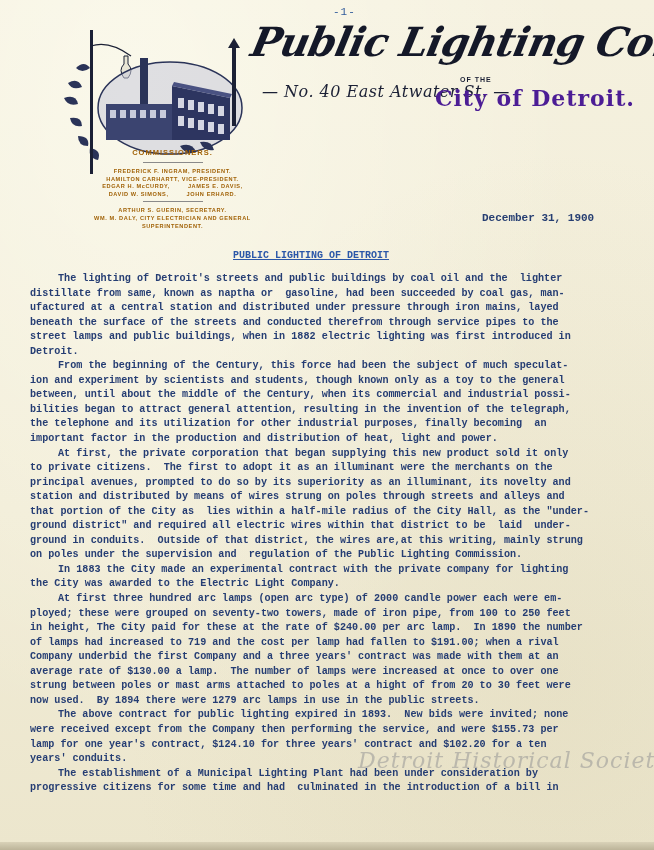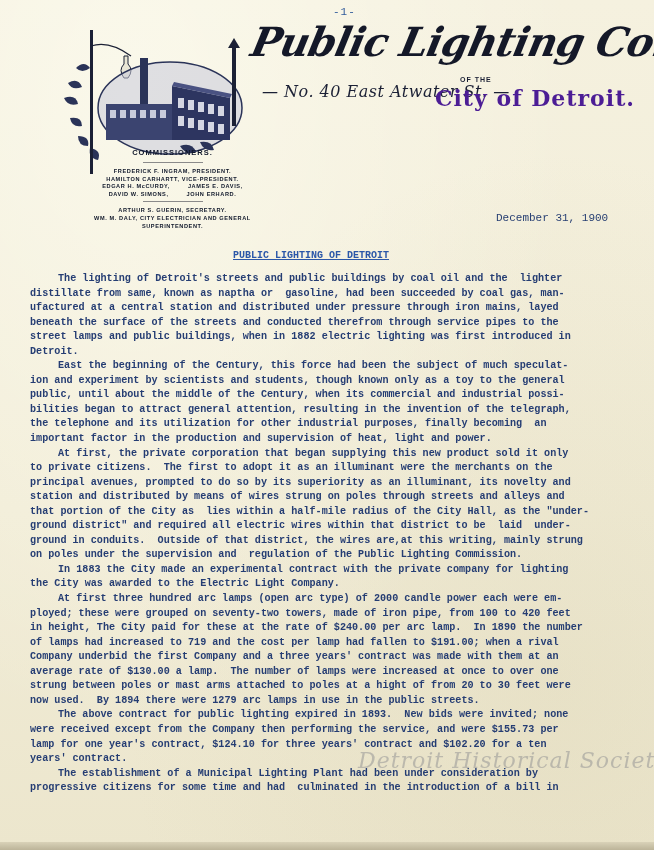--- a/index.html
+++ b/index.html
@@ -45,33 +45,33 @@
     font-family: "Liberation Sans", sans-serif; font-weight: bold;
     font-size: 7px; color: #1b2035; letter-spacing: 1px;
   }
   .city {
     position: absolute; left: 435px; top: 85px;
     font-family: "DejaVu Serif", serif; font-weight: bold;
     font-size: 22px; color: #4c1d95; letter-spacing: 1px; white-space: nowrap;
   }
   .commissioners {
     position: absolute; left: 60px; top: 148px; width: 225px;
-    font-family: "Liberation Sans", sans-serif; color: #0f172a;
+    font-family: "Liberation Sans", sans-serif; color: #a16207;
     text-align: center; font-weight: bold;
   }
   .commissioners .heading { font-size: 7.5px; letter-spacing: 1px; margin-bottom: 5px; }
   .commissioners .rule { width: 60px; height: 1px; background: #8a8a8a; margin: 0 auto 5px; }
   .commissioners .line { font-size: 5.6px; letter-spacing: 0.6px; line-height: 7.6px; white-space: nowrap; }
   .commissioners .row2 { display: flex; justify-content: center; gap: 18px; }
   .commissioners .spacer { height: 3px; }
 
   
   .date {
-    position: absolute; left: 496px; top: 212px;
-    font-size: 11px; font-weight: normal; color: #263e72; white-space: nowrap;
+    position: absolute; left: 482px; top: 212px;
+    font-size: 11px; font-weight: bold; color: #263e72; white-space: nowrap;
   }
   .doc-heading {
     position: absolute; left: 233px; top: 250px;
     font-size: 10px; font-weight: bold; color: #2b57a8;
     text-decoration: underline; white-space: nowrap;
   }
   .body-text {
     position: absolute; left: 30px; top: 272px; width: 600px;
     font-size: 10.15px; line-height: 14.55px; color: #253d73;
     font-weight: bold;
@@ -175,45 +175,45 @@
 <div class="date">December 31, 1900</div>
 <div class="doc-heading">PUBLIC LIGHTING OF DETROIT</div>
 
 <div class="body-text" id="body-text">
     <span class="ln ind">The lighting of Detroit's streets and public buildings by coal oil and the  lighter</span>
     <span class="ln">distillate from same, known as naptha or  gasoline, had been succeeded by coal gas, man-</span>
     <span class="ln">ufactured at a central station and distributed under pressure through iron mains, layed</span>
     <span class="ln">beneath the surface of the streets and conducted therefrom through service pipes to the</span>
     <span class="ln">street lamps and public buildings, when in 1882 electric lighting was first introduced in</span>
     <span class="ln">Detroit.</span>
-    <span class="ln ind">East the beginning of the Century, this force had been the subject of much speculat-</span>
+    <span class="ln ind">From the beginning of the Century, this force had been the subject of much speculat-</span>
     <span class="ln">ion and experiment by scientists and students, though known only as a toy to the general</span>
-    <span class="ln">public, until about the middle of the Century, when its commercial and industrial possi-</span>
+    <span class="ln">between, until about the middle of the Century, when its commercial and industrial possi-</span>
     <span class="ln">bilities began to attract general attention, resulting in the invention of the telegraph,</span>
     <span class="ln">the telephone and its utilization for other industrial purposes, finally becoming  an</span>
-    <span class="ln">important factor in the production and supervision of heat, light and power.</span>
+    <span class="ln">important factor in the production and distribution of heat, light and power.</span>
     <span class="ln ind">At first, the private corporation that began supplying this new product sold it only</span>
     <span class="ln">to private citizens.  The first to adopt it as an illuminant were the merchants on the</span>
     <span class="ln">principal avenues, prompted to do so by its superiority as an illuminant, its novelty and</span>
     <span class="ln">station and distributed by means of wires strung on poles through streets and alleys and</span>
     <span class="ln">that portion of the City as  lies within a half-mile radius of the City Hall, as the "under-</span>
     <span class="ln">ground district" and required all electric wires within that district to be  laid  under-</span>
     <span class="ln">ground in conduits.  Outside of that district, the wires are,at this writing, mainly strung</span>
     <span class="ln">on poles under the supervision and  regulation of the Public Lighting Commission.</span>
     <span class="ln ind">In 1883 the City made an experimental contract with the private company for lighting</span>
     <span class="ln">the City was awarded to the Electric Light Company.</span>
     <span class="ln ind">At first three hundred arc lamps (open arc type) of 2000 candle power each were em-</span>
-    <span class="ln">ployed; these were grouped on seventy-two towers, made of iron pipe, from 100 to 420 feet</span>
+    <span class="ln">ployed; these were grouped on seventy-two towers, made of iron pipe, from 100 to 250 feet</span>
     <span class="ln">in height, The City paid for these at the rate of $240.00 per arc lamp.  In 1890 the number</span>
     <span class="ln">of lamps had increased to 719 and the cost per lamp had fallen to $191.00; when a rival</span>
     <span class="ln">Company underbid the first Company and a three years' contract was made with them at an</span>
     <span class="ln">average rate of $130.00 a lamp.  The number of lamps were increased at once to over one</span>
     <span class="ln">strung between poles or mast arms attached to poles at a hight of from 20 to 30 feet were</span>
     <span class="ln">now used.  By 1894 there were 1279 arc lamps in use in the public streets.</span>
     <span class="ln ind">The above contract for public lighting expired in 1893.  New bids were invited; none</span>
     <span class="ln">were received except from the Company then performing the service, and were $155.73 per</span>
     <span class="ln">lamp for one year's contract, $124.10 for three years' contract and $102.20 for a ten</span>
-    <span class="ln">years' contract.</span>
+    <span class="ln">years' conduits.</span>
     <span class="ln ind">The establishment of a Municipal Lighting Plant had been under consideration by</span>
     <span class="ln">progressive citizens for some time and had  culminated in the introduction of a bill in</span>
   </div>
 
 <div class="watermark">Detroit Historical Society</div>
 
 </body></html>

